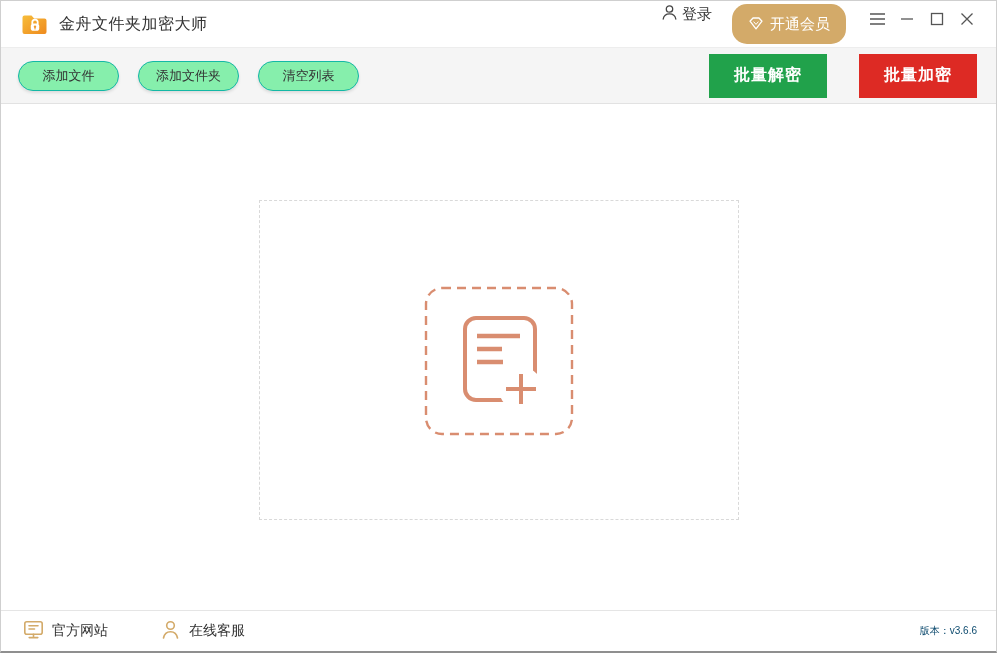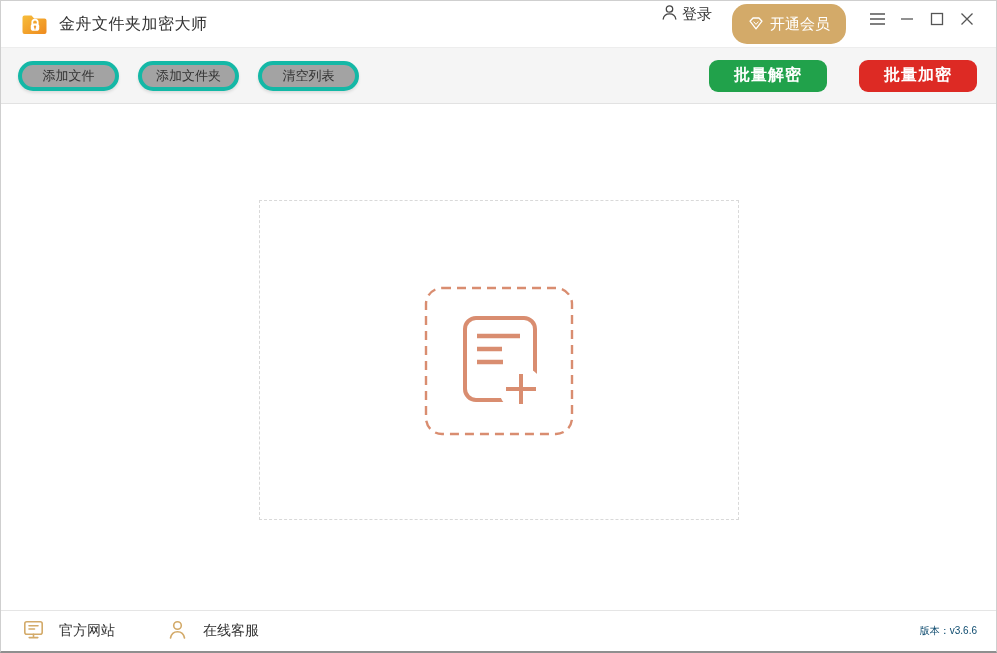--- a/index.html
+++ b/index.html
@@ -39,48 +39,48 @@
     background:none;border:none;cursor:pointer;color:#555;
   }
   
   .toolbar{
     height:56px;flex:0 0 56px;background:#f5f5f5;
     border-bottom:1px solid #e2e2e2;
     display:flex;align-items:center;padding:0 19px 0 17px;
   }
   .pill-btn{
     width:101px;height:30px;border-radius:15px;margin-right:19px;
-    background:#a3a3a3;border:4px solid #14b8a6;
+    background:#86efac;border:1px solid #14b8a6;
     box-shadow:0 2px 3px rgba(0,0,0,.10);
     font-size:13px;color:#333;cursor:pointer;font-family:inherit;
   }
   .toolbar-right{margin-left:auto;display:flex;align-items:center;gap:32px;}
   .action-btn{
-    width:118px;height:32px;border:none;border-radius:9px;
+    width:118px;height:44px;border:none;border-radius:0;
     color:#fff;font-size:16px;font-weight:700;cursor:pointer;font-family:Liberation Serif, serif;
     letter-spacing:1px;
   }
   .action-btn.green{background:var(--green);}
   .action-btn.red{background:var(--red);}
   
   .main{flex:1 1 auto;background:#fff;display:flex;justify-content:center;}
   .dropzone{
     margin-top:96px;width:480px;height:320px;
     border:1px dashed #d9d9d9;
     display:flex;flex-direction:column;align-items:center;
     padding-top:85px;cursor:pointer;
   }
   .drop-icon{width:150px;height:150px;flex:0 0 auto;}
   .drop-hint{margin-top:27px;font-size:14px;color:var(--text-mid);letter-spacing:.5px;}
   
   .statusbar{
     height:41px;flex:0 0 41px;border-top:1px solid var(--border-light);
     display:flex;align-items:center;padding:0 19px 0 22px;background:#fff;
   }
-  .status-link{display:flex;align-items:center;gap:15px;cursor:pointer;margin-right:52px;text-align:right;}
+  .status-link{display:flex;align-items:center;gap:8px;cursor:pointer;margin-right:52px;text-align:right;}
   .status-link-label{font-size:14px;color:#333;}
   .version{margin-left:auto;font-size:10px;color:#0c4a6e;}
 </style>
 </head>
 <body>
 
 <div class="window">
 
   <div class="titlebar">
     <span class="app-icon">

